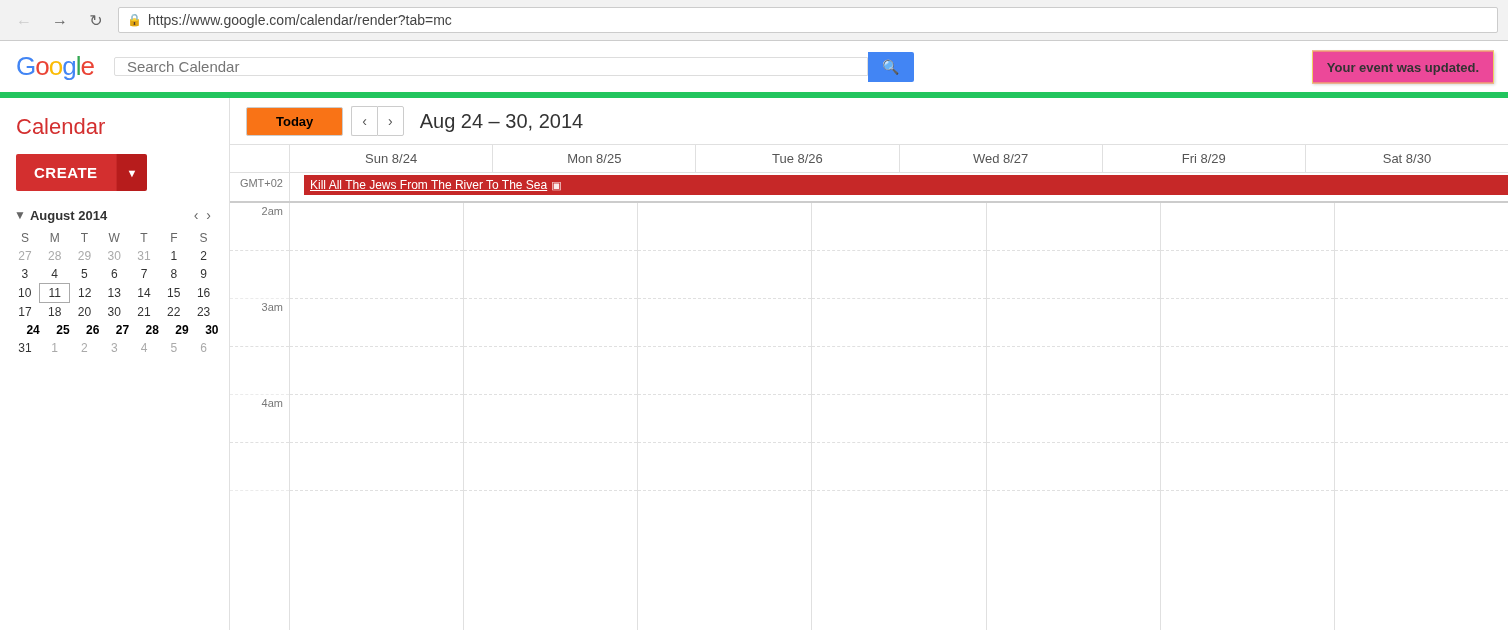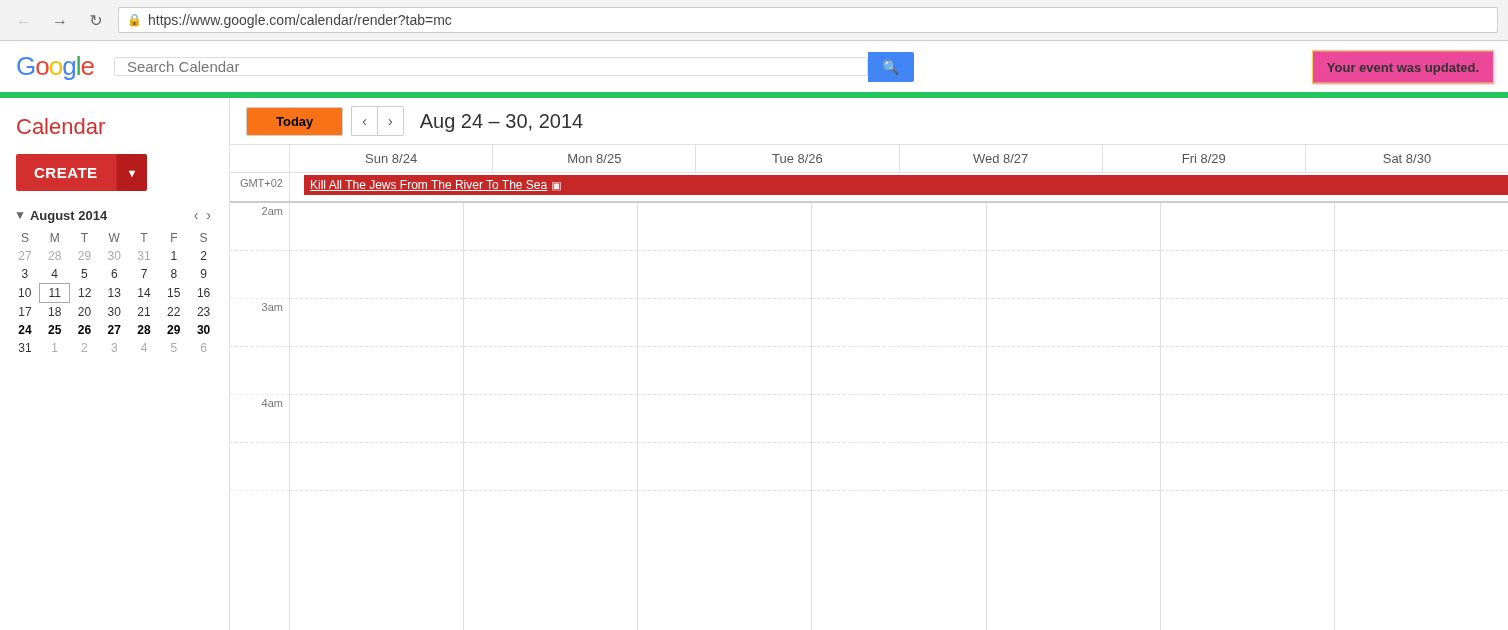--- a/index.html
+++ b/index.html
@@ -212,20 +212,21 @@
       cursor: pointer;
       color: #333;
     }
     .mini-cal-grid td.other-month { color: #aaa; }
     .mini-cal-grid td.today {
       border: 1px solid #aaa;
     }
     .mini-cal-grid td.selected-week {
       font-weight: bold;
       color: #000;
+      text-align: right;
     }
 
     
     .main-cal {
       flex: 1;
       display: flex;
       flex-direction: column;
       overflow: hidden;
     }
 

